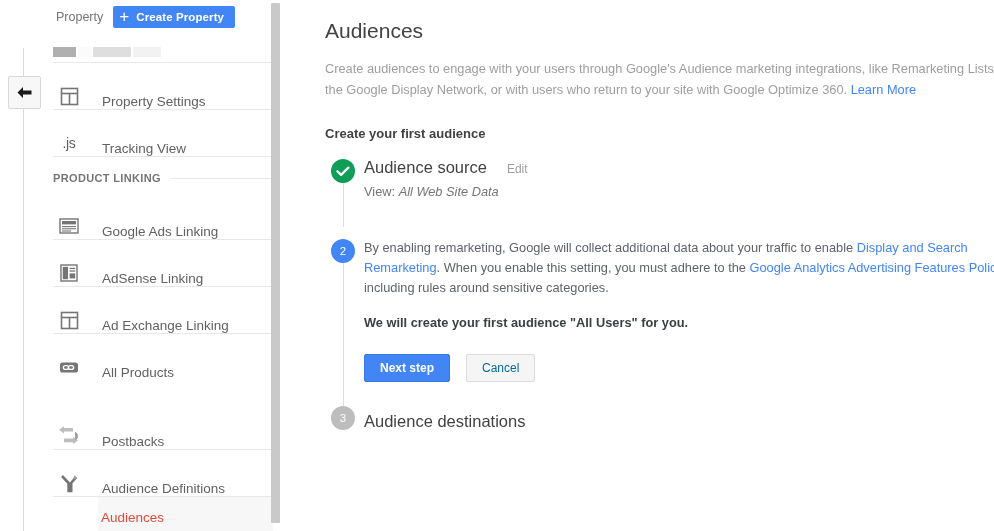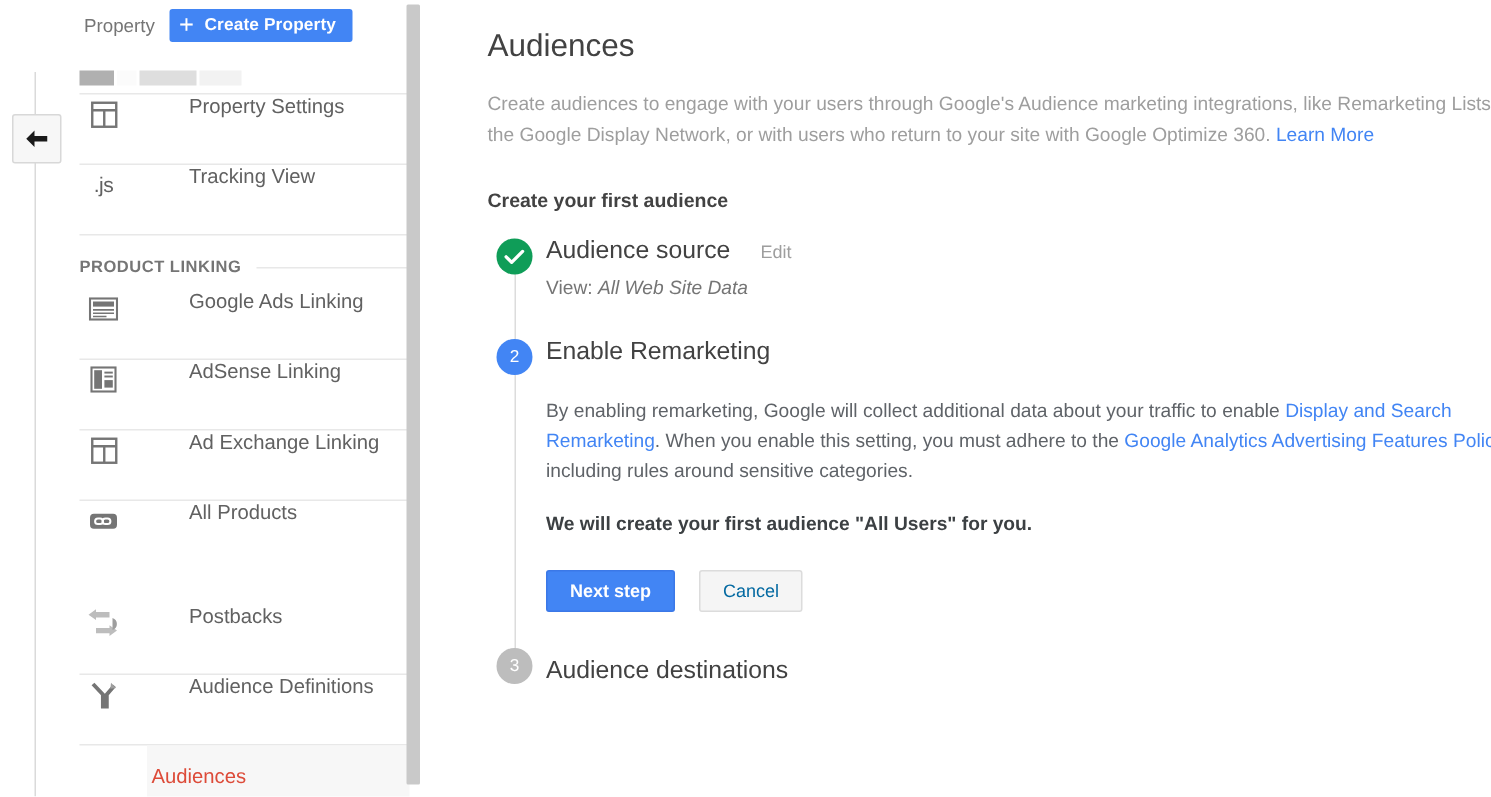--- a/index.html
+++ b/index.html
@@ -120,25 +120,24 @@
     top: 62px;
     width: 220px;
   }
   .nav-sep {
     height: 1px;
     background: #e8e8e8;
     margin: 0;
   }
   .nav-item {
     display: flex;
-    align-items: flex-start;
+    align-items: flex-end;
     height: 46px;
     cursor: pointer;
     padding-left: 3px;
-    gap: 24px;
   }
   .nav-item .ico {
     width: 26px;
     height: 26px;
     flex: 0 0 26px;
     display: flex;
     align-items: center;
     justify-content: center;
     margin-right: 20px;
   }
@@ -524,23 +523,20 @@
         <div class="step-head">
           <span class="step-title">Audience source</span>
           <span class="step-edit">Edit</span>
         </div>
         <div class="step-sub"><span>View: </span><em>All Web Site Data</em></div>
       </div>
 
       <div class="step">
         <div class="step-line"></div>
         <div class="badge active">2</div>
-        <div class="step-head">
-          <span class="step-title">Enable Remarketing</span>
-        </div>
 
         <div class="para"><span>By enabling remarketing, Google will collect additional data about your traffic to enable </span><a class="lnk">Display and Search Remarketing</a><span>. When you enable this setting, you must adhere to the </span><a class="lnk">Google Analytics Advertising Features Policy</a><span>, including rules around sensitive categories.</span></div>
 
         <div class="para-bold">We will create your first audience "All Users" for you.</div>
 
         <div class="btn-row">
           <button class="btn btn-primary">Next step</button>
           <button class="btn btn-secondary">Cancel</button>
         </div>
       </div>

